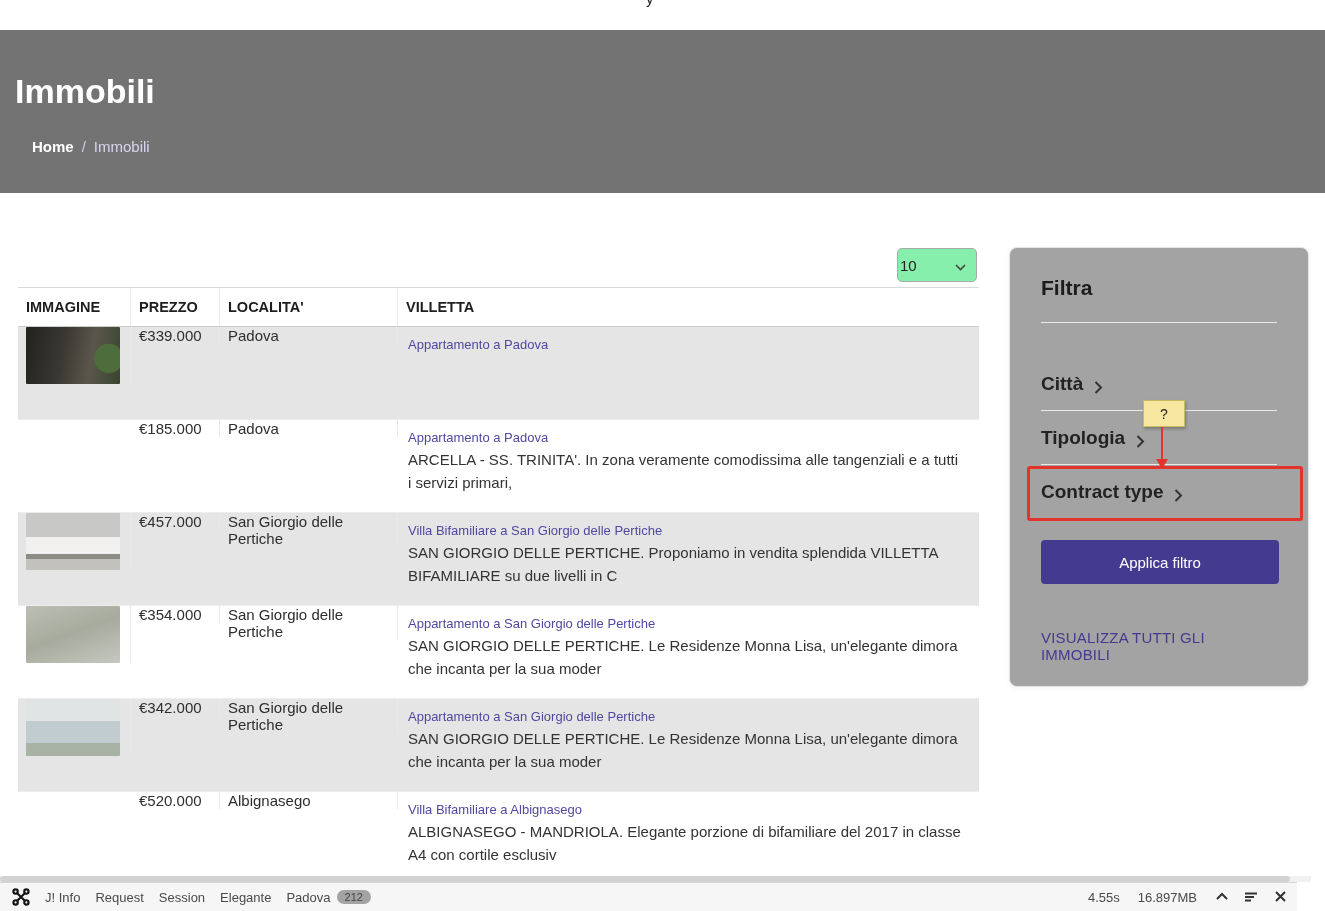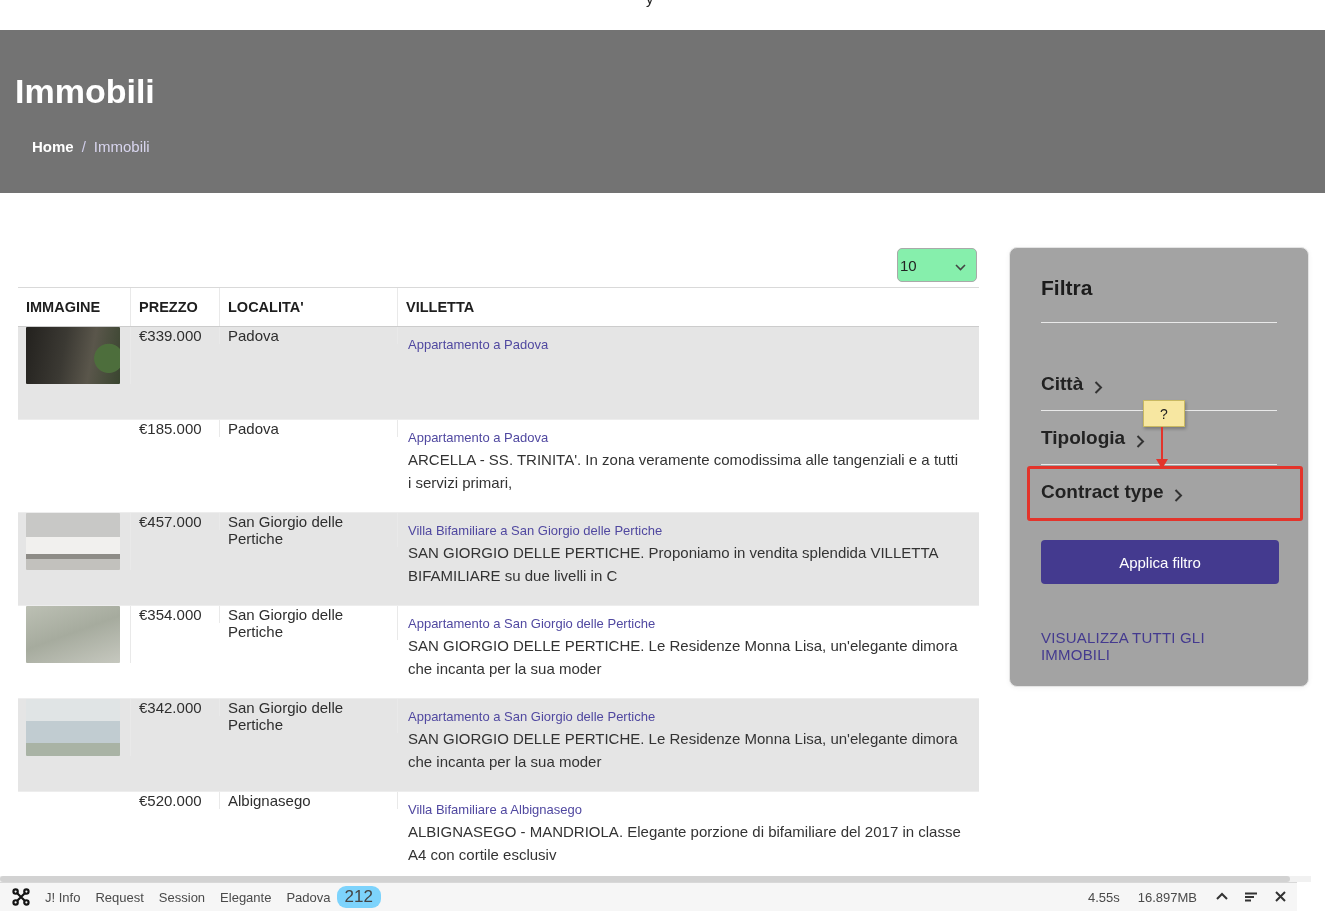--- a/index.html
+++ b/index.html
@@ -83,21 +83,21 @@
   .hscroll { position:absolute; left:0; top:876px; width:1311px; height:6px; background:#f1f1f1; }
   .hscroll-thumb { position:absolute; left:0; top:0; width:1290px; height:6px; background:#d2d2d2; border-radius:3px; cursor:pointer; }
 
   
   .debugbar { position:absolute; left:0; top:882px; width:1297px; height:29px;
               background:#f6f6f6; border-top:1px solid #d8d8d8;
               display:flex; align-items:center; padding:0 10px 0 12px; font-size:13px; color:#4a4a4a; }
   .dbg-left { display:flex; align-items:center; gap:15px; }
   .dbg-item { cursor:pointer; }
   .dbg-queries { display:flex; align-items:center; gap:6px; cursor:pointer; }
-  .dbg-badge { background:#7dd3fc; border-radius:9px; padding:1px 8px; font-size:17px; color:#444; }
+  .dbg-badge { background:#a3a3a3; border-radius:9px; padding:1px 8px; font-size:11px; color:#444; }
   .dbg-spacer { flex:1; }
   .dbg-right { display:flex; align-items:center; gap:18px;text-align:center; }
   .dbg-icons { display:flex; align-items:center; gap:15px; }
   .dbg-icon { width:14px; height:14px; display:inline-block; cursor:pointer; }
   .j-logo { width:18px; height:18px; display:inline-block; }
 </style>
 </head>
 <body>
 
 <div class="top-strip">

